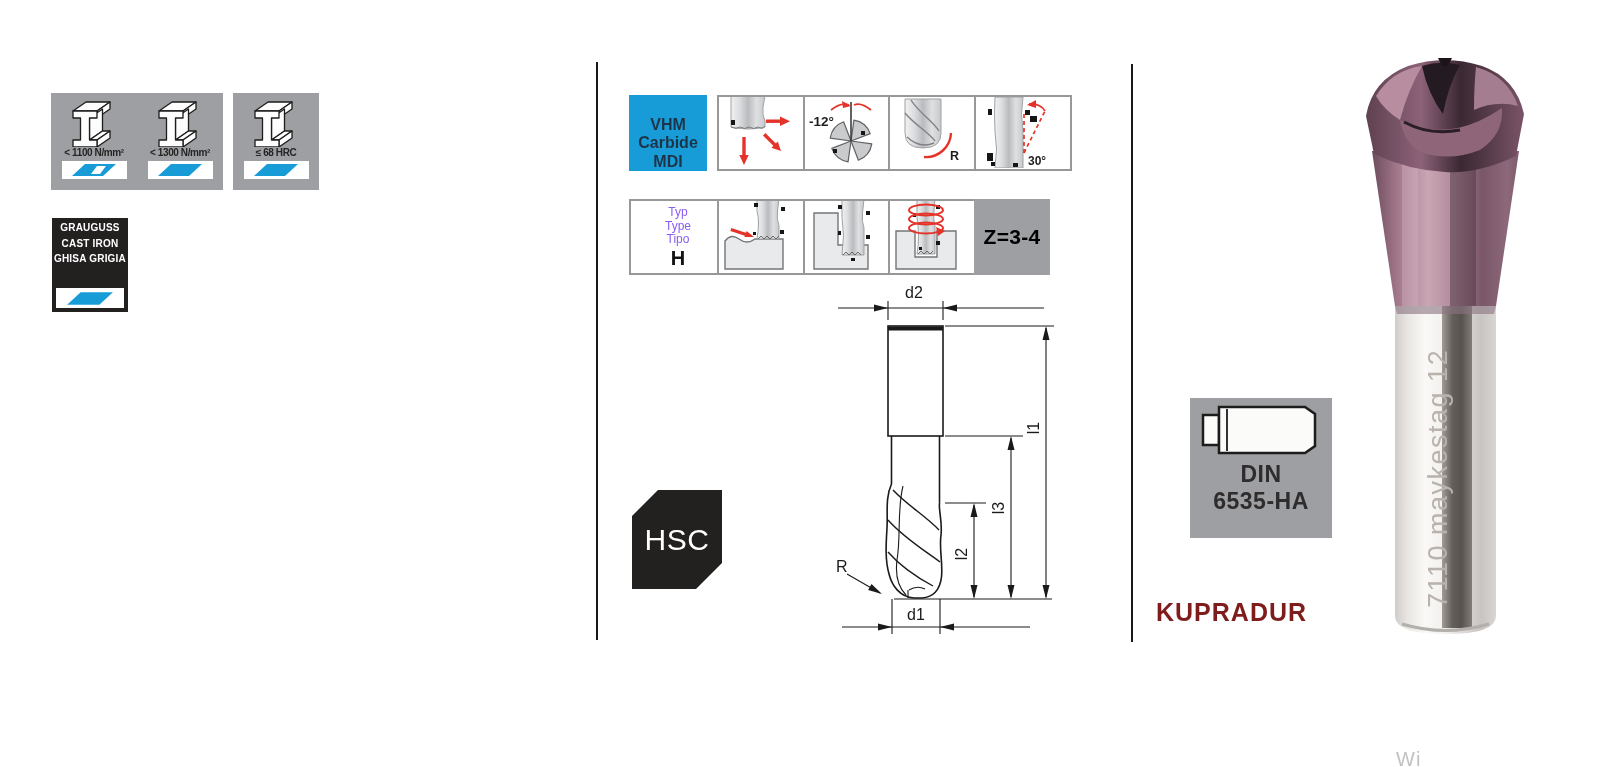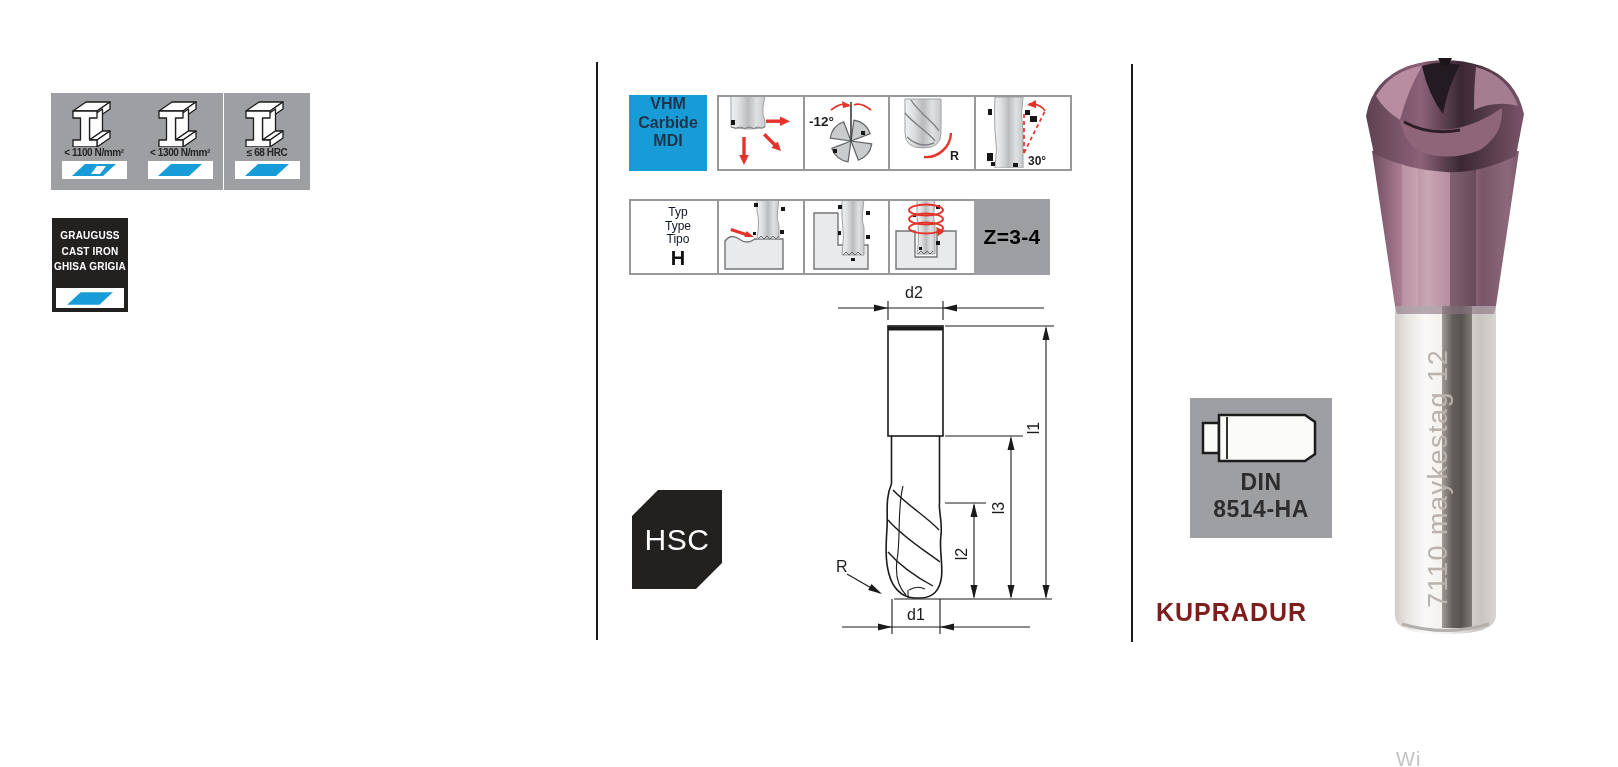--- a/index.html
+++ b/index.html
@@ -8,47 +8,47 @@
   .abs{position:absolute}
   
   .mat-box{position:absolute;width:86px;height:97px;background:#9d9fa2;
     display:flex;flex-direction:column;align-items:center}
   .mat-ibeam{margin-top:4px;width:56px;height:50px}
   .mat-label{font-size:10px;font-weight:bold;color:#242424;letter-spacing:-0.4px;
     white-space:nowrap;margin-top:0px;line-height:12px}
   .mat-strip{margin-top:2px;width:65px;height:18px;background:#ffffff;
     display:flex;align-items:center;justify-content:center}
   .ci-box{position:absolute;left:52px;top:218px;width:76px;height:94px;background:#232020;
-    display:flex;flex-direction:column;align-items:center;padding-top:10px}
+    display:flex;flex-direction:column;align-items:center;padding-top:2px}
   .ci-line{color:#ffffff;font-size:10px;font-weight:bold;letter-spacing:0.2px;
     line-height:15.5px;white-space:nowrap}
   .ci-strip{margin-top:auto;margin-bottom:4px;width:68px;height:20px;background:#ffffff;
     display:flex;align-items:center;justify-content:center}
   
   .vdivider{position:absolute;width:2px;background:#1a1a1a}
   
   .ibox{position:absolute;width:98px;height:76px;background:#ffffff;border:2.5px solid #97989a}
   .ibox svg{display:block;width:71px;height:71px}
   .vhm{position:absolute;left:629px;top:95px;width:78px;height:76px;background:#189cd8;
-    display:flex;flex-direction:column;align-items:center;justify-content:flex-start}
+    display:flex;flex-direction:column;align-items:center;justify-content:flex-end}
   .vhm div{font-size:16px;font-weight:bold;color:#1e3448;line-height:18.5px}
   .typ-box{display:flex;flex-direction:column;align-items:center;justify-content:center}
-  .typ-line{font-size:12px;color:#0f172a;line-height:13.5px}
+  .typ-line{font-size:12px;color:#8b5cf6;line-height:13.5px}
   .typ-val{font-size:20px;font-weight:bold;color:#121212;margin-top:1px;line-height:20px}
   .zbox{position:absolute;left:974px;top:199px;width:76px;height:76px;background:#9d9fa2;
     display:flex;align-items:center;justify-content:center;
     font-size:21px;font-weight:bold;color:#000000;letter-spacing:0.3px}
   
   .hsc{position:absolute;left:632px;top:490px;width:90px;height:99px;background:#232020;
     display:flex;align-items:center;justify-content:center;
     clip-path:polygon(26px 0,100% 0,100% calc(100% - 26px),calc(100% - 26px) 100%,0 100%,0 26px)}
   .hsc span{color:#ffffff;font-size:30px;font-weight:normal;letter-spacing:0.5px}
   
   .din-box{position:absolute;left:1190px;top:398px;width:142px;height:140px;background:#9d9fa2;
-    display:flex;flex-direction:column;align-items:center;padding-top:12px}
+    display:flex;flex-direction:column;align-items:center;padding-top:4px}
   .din-box svg{width:128px;height:56px}
   .din-text{font-size:23px;font-weight:bold;color:#2e2c2d;line-height:27px;
     letter-spacing:0.5px;text-align:center;margin-top:3px}
   .brand{position:absolute;left:1156px;top:598px;font-size:25px;font-weight:bold;
     color:#7f1d1d;letter-spacing:1px}
   .partial{position:absolute;left:1396px;top:748px;font-size:20px;color:#c2c2c2;
     letter-spacing:1px}
   .drawtext{font-size:16px;fill:#1a1a1a}
 </style>
 </head>
@@ -100,21 +100,21 @@
       </g>
     </svg>
     <div class="mat-label">&lt; 1300 N/mm²</div>
     <div class="mat-strip">
       <svg width="48" height="14" viewBox="0 0 48 14">
         <polygon points="2,13 33,13 46,1 15,1" fill="#189cd8"></polygon>
       </svg>
     </div>
   </div>
 
-  <div class="mat-box" style="left:224px;top:93px">
+  <div class="mat-box" style="left:233px;top:93px">
     <svg class="mat-ibeam" viewBox="0 0 54 50">
       <g transform="translate(6,14)" fill="#fdfdfd" stroke="#1c1c1c" stroke-width="1.3" stroke-linejoin="round">
         <polygon points="0,0 24,0 37,-9 13,-9"></polygon>
         <polygon points="24,0 37,-9 37,-2 24,7"></polygon>
         <polygon points="16.5,7 29.5,-2 29.5,20 16.5,29"></polygon>
         <polygon points="16.5,29 24,29 37,20 29.5,20"></polygon>
         <polygon points="24,29 37,20 37,27 24,36"></polygon>
         <path d="M0,0 h24 v7 h-7.5 v22 h7.5 v7 h-24 v-7 h7.5 v-22 h-7.5 Z"></path>
       </g>
     </svg>
@@ -335,21 +335,21 @@
   </div>
 
   <div class="din-box">
     <svg viewBox="0 0 128 56">
       <rect x="6" y="13" width="16" height="30" fill="#fbfbfa" stroke="#1c1c1c" stroke-width="2.5"></rect>
       <path d="M22,5 H108 L118,12 V44 L108,51 H22 Z" fill="#fbfbfa" stroke="#1c1c1c" stroke-width="2.5" stroke-linejoin="miter"></path>
       <line x1="30" y1="7" x2="30" y2="49" stroke="#1c1c1c" stroke-width="1.8"></line>
     </svg>
     <div class="din-text">
       <div>DIN</div>
-      <div>8514-HA</div>
+      <div>6535-HA</div>
     </div>
   </div>
 
   <div class="brand">KUPRADUR</div>
 
   <svg class="abs" style="left:1358px;top:56px" width="175" height="592" viewBox="0 0 175 592">
     <defs>
       <linearGradient id="headGrad" x1="0" y1="0" x2="1" y2="0">
         <stop offset="0" stop-color="#5f4150"></stop>
           <stop offset="0.35" stop-color="#8c6279"></stop>

